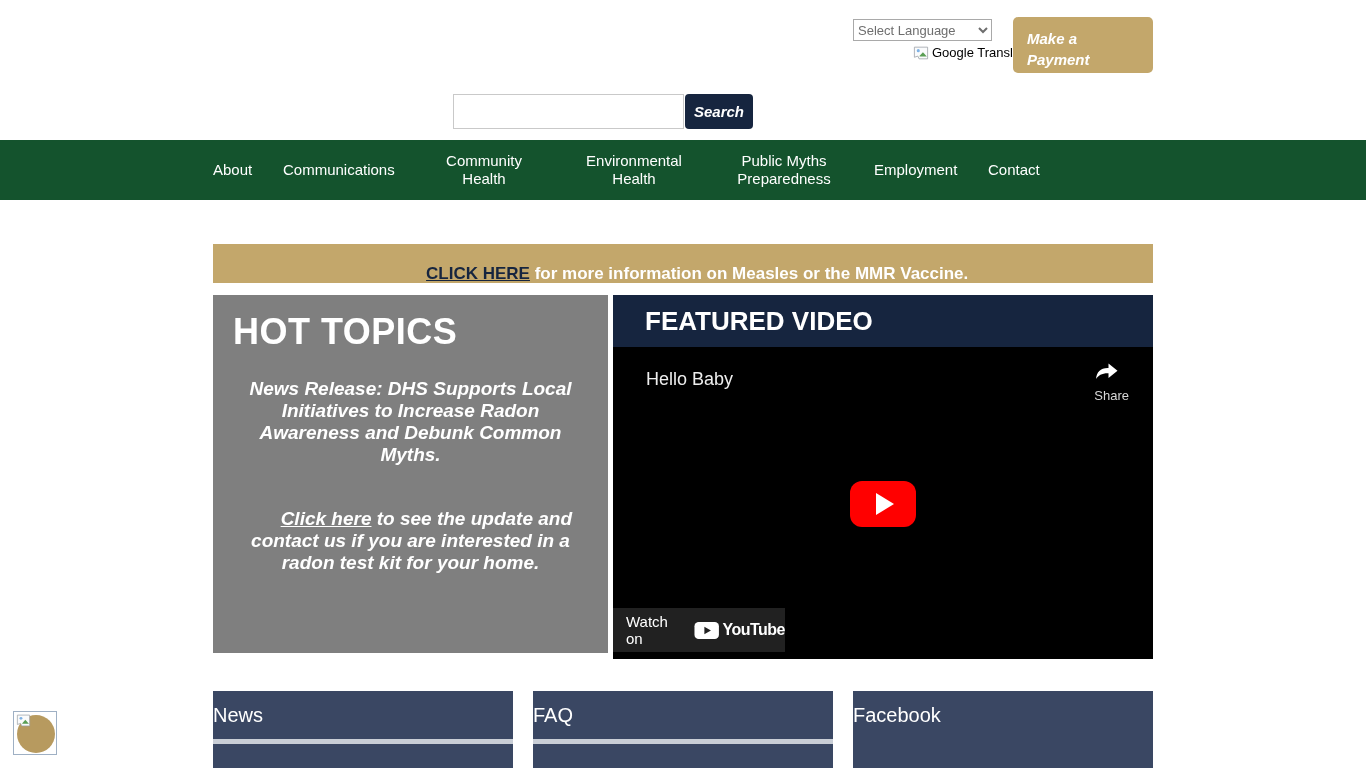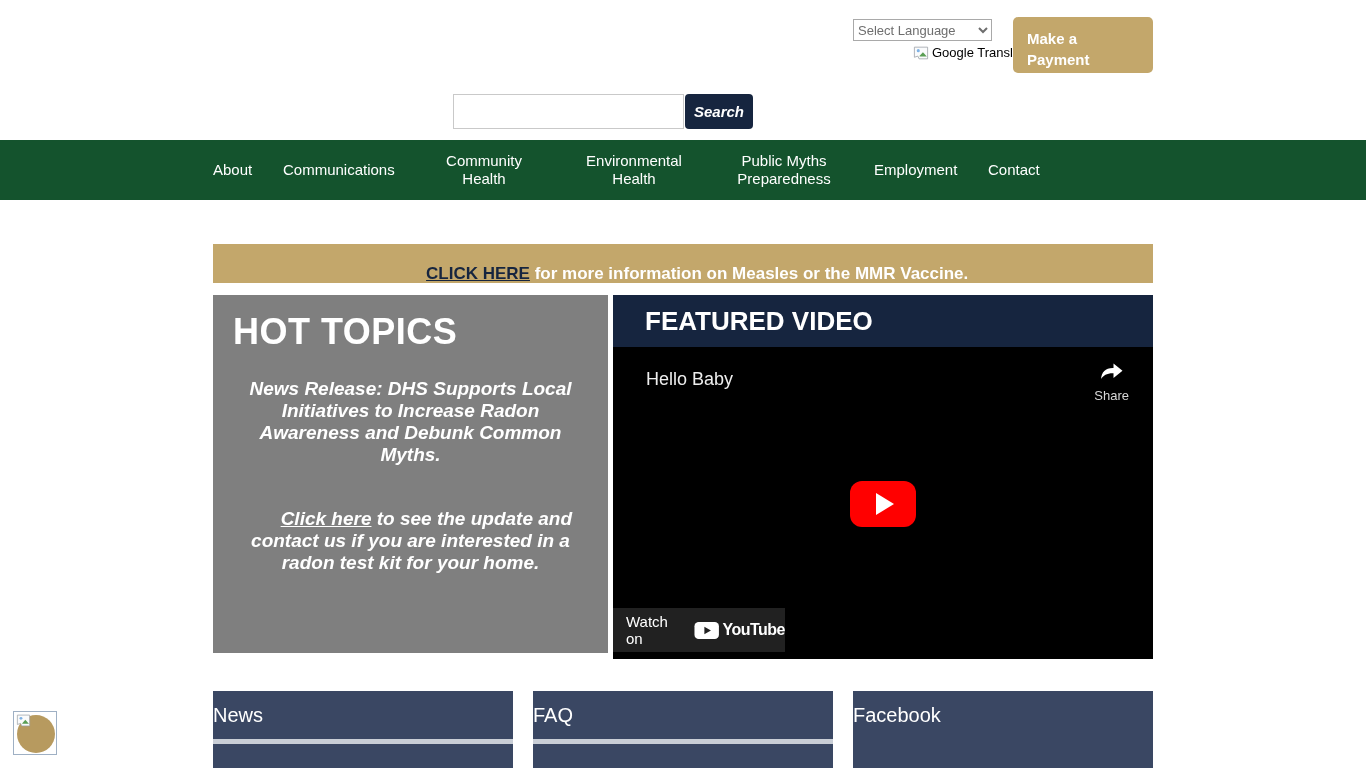--- a/index.html
+++ b/index.html
@@ -29,21 +29,21 @@
     position: absolute; left: 913px; top: 45px;
     display: flex; align-items: center; gap: 3px;
     color: #000; font-size: 13px; white-space: nowrap;
     z-index: 1;
   }
   .pay-btn {
     position: absolute; left: 1013px; top: 17px;
     width: 140px; height: 56px;
     background: #C3A76B; border: none; border-radius: 5px;
     color: #fff; font-family: "Liberation Sans", sans-serif;
-    font-size: 15px; font-weight: bold; 
+    font-size: 15px; font-weight: bold; font-style: italic;
     text-align: left; padding: 8px 0 0 14px; cursor: pointer;
     z-index: 2;
   }
   .pay-btn .pay-label { display: block; width: 80px; line-height: 21px; }
   .search-wrap { position: absolute; left: 453px; top: 94px; display: flex; }
   .search-input {
     width: 231px; height: 35px;
     border: 1px solid #c9c9c9; background: #fff;
     font-size: 15px; padding: 0 8px;
     font-family: "Liberation Sans", sans-serif;
@@ -118,21 +118,21 @@
     position: absolute; left: 613px; top: 347px;
     width: 540px; height: 312px;
     background: #000;
   }
   .video-title {
     position: absolute; left: 33px; top: 22px;
     color: #eeeeee; font-size: 18px; cursor: pointer;
   }
   .share {
     position: absolute; right: 24px; top: 14px;
-    display: flex; flex-direction: column; align-items: center;
+    display: flex; flex-direction: column; 
     cursor: pointer;
   }
   .share-label { color: #d7d7d7; font-size: 13px; margin-top: 7px; }
   .play-btn {
     position: absolute; left: 237px; top: 134px;
     width: 66px; height: 46px;
     background: #FF0000; border: none; border-radius: 12px;
     display: flex; align-items: center; justify-content: center;
     cursor: pointer;
   }

